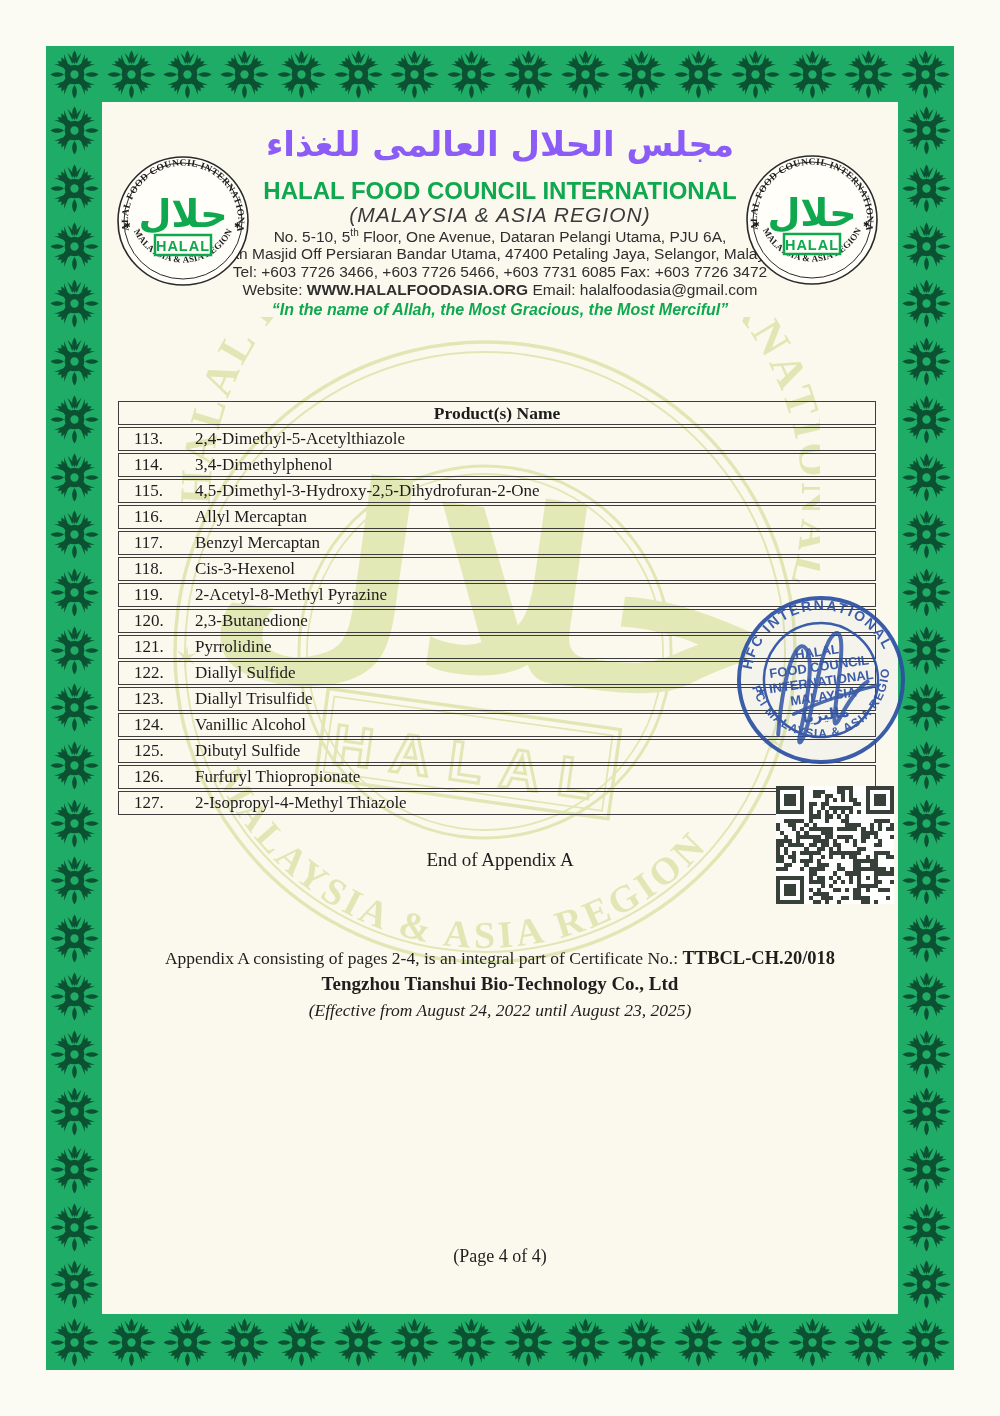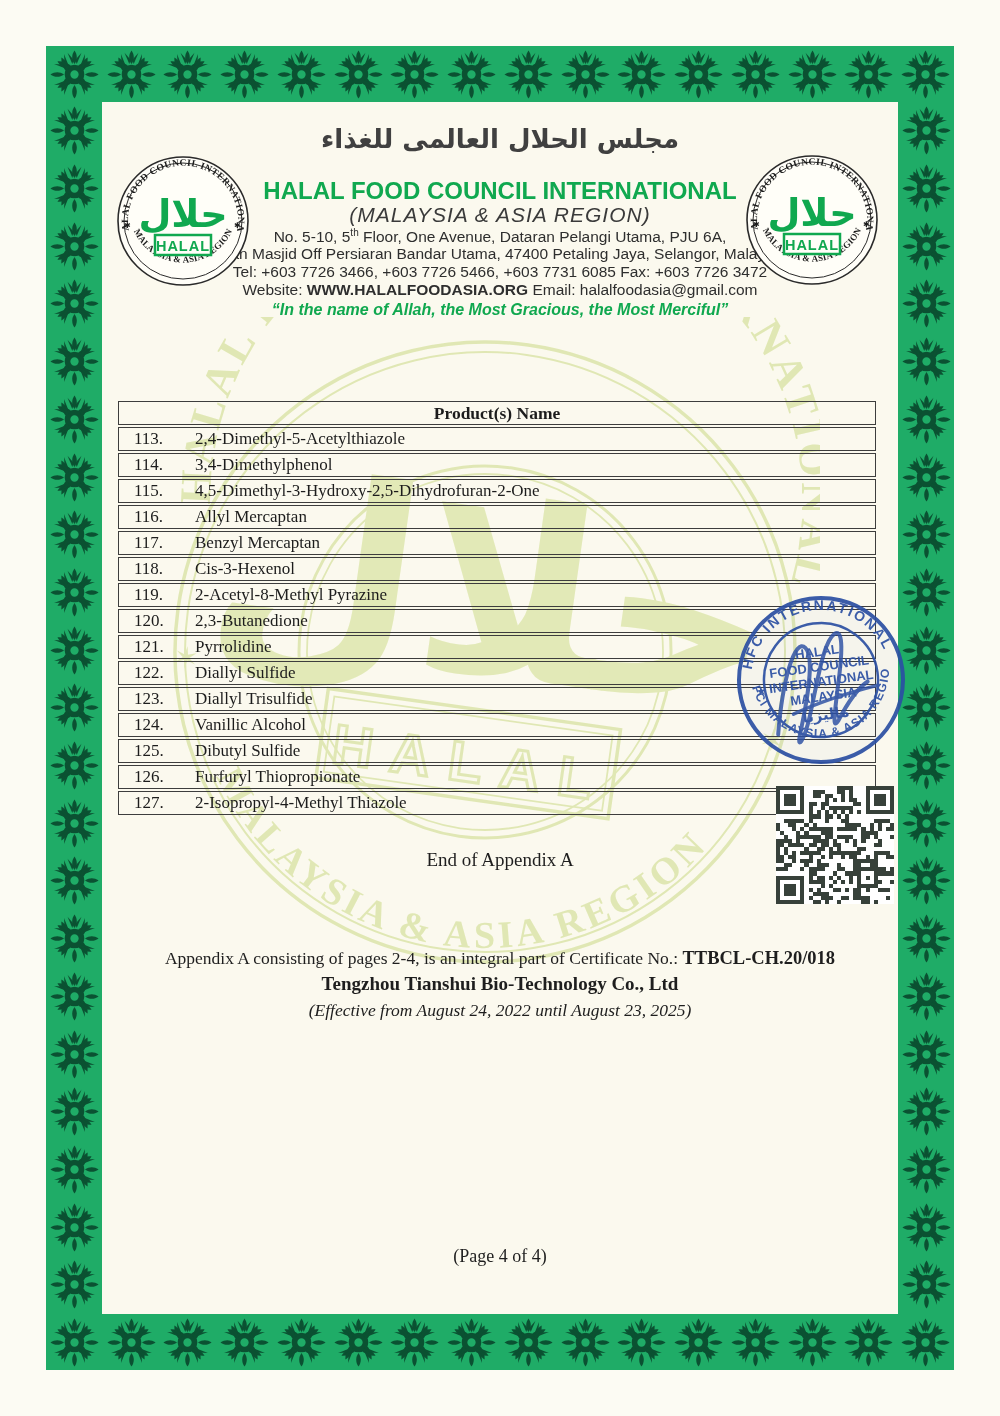--- a/index.html
+++ b/index.html
@@ -8,21 +8,21 @@
   .inner-page{position:absolute;left:102px;top:102px;width:796px;height:1212px;background:#fbf9ee;}
   
   .strip{position:absolute;background:#1FAC67;display:flex;align-items:center;justify-content:space-around;overflow:hidden;}
   .strip-top{left:46px;top:46px;width:908px;height:56px;}
   .strip-bottom{left:46px;top:1314px;width:908px;height:56px;}
   .strip-left{left:46px;top:102px;width:56px;height:1212px;flex-direction:column;}
   .strip-right{left:898px;top:102px;width:56px;height:1212px;flex-direction:column;}
   .motif-svg{width:49px;height:49px;flex:none;}
   
   .hdr{position:absolute;left:0;right:0;text-align:center;z-index:2;}
-  .arabic-title{top:124px;font-family:"DejaVu Sans",sans-serif;font-weight:bold;font-size:26px;color:#404040;}
+  .arabic-title{top:124px;font-family:"DejaVu Sans",sans-serif;font-weight:bold;font-size:34px;color:#8b5cf6;}
   .org-name{top:177px;font-family:"Liberation Sans",sans-serif;font-weight:bold;font-size:24px;color:#10A84F;letter-spacing:0px;}
   .region{top:203px;font-family:"Liberation Sans",sans-serif;font-style:italic;font-size:21px;color:#3a3a3a;letter-spacing:1px;}
   .addr{font-family:"Liberation Sans",sans-serif;font-size:15.5px;color:#2e2e2e;}
   .addr sup{font-size:10px;}
   .addr b{font-weight:bold;}
   .a1{top:227px;} .a2{top:245px;} .a3{top:263px;} .a4{top:281px;}
   .bismillah{top:301px;font-family:"Liberation Sans",sans-serif;font-style:italic;font-weight:bold;font-size:16px;color:#10A84F;}
   .logo{position:absolute;width:142px;height:140px;z-index:2;}
   .logo-left{left:112px;top:151px;}
   .logo-right{left:741px;top:150px;}

